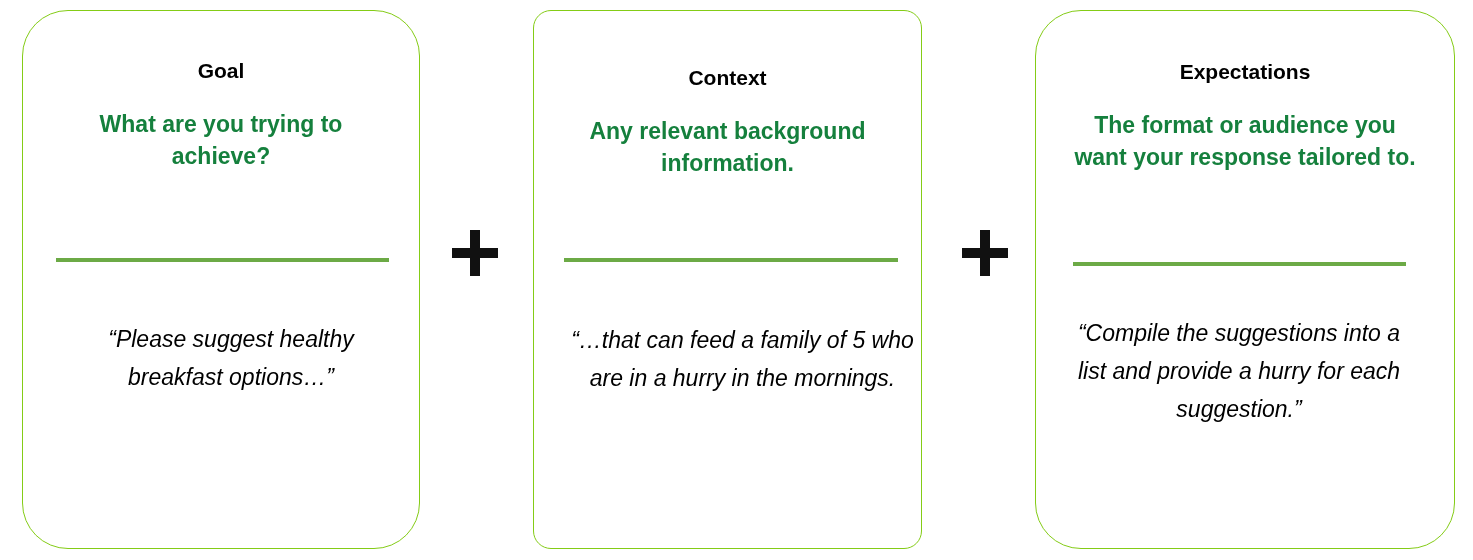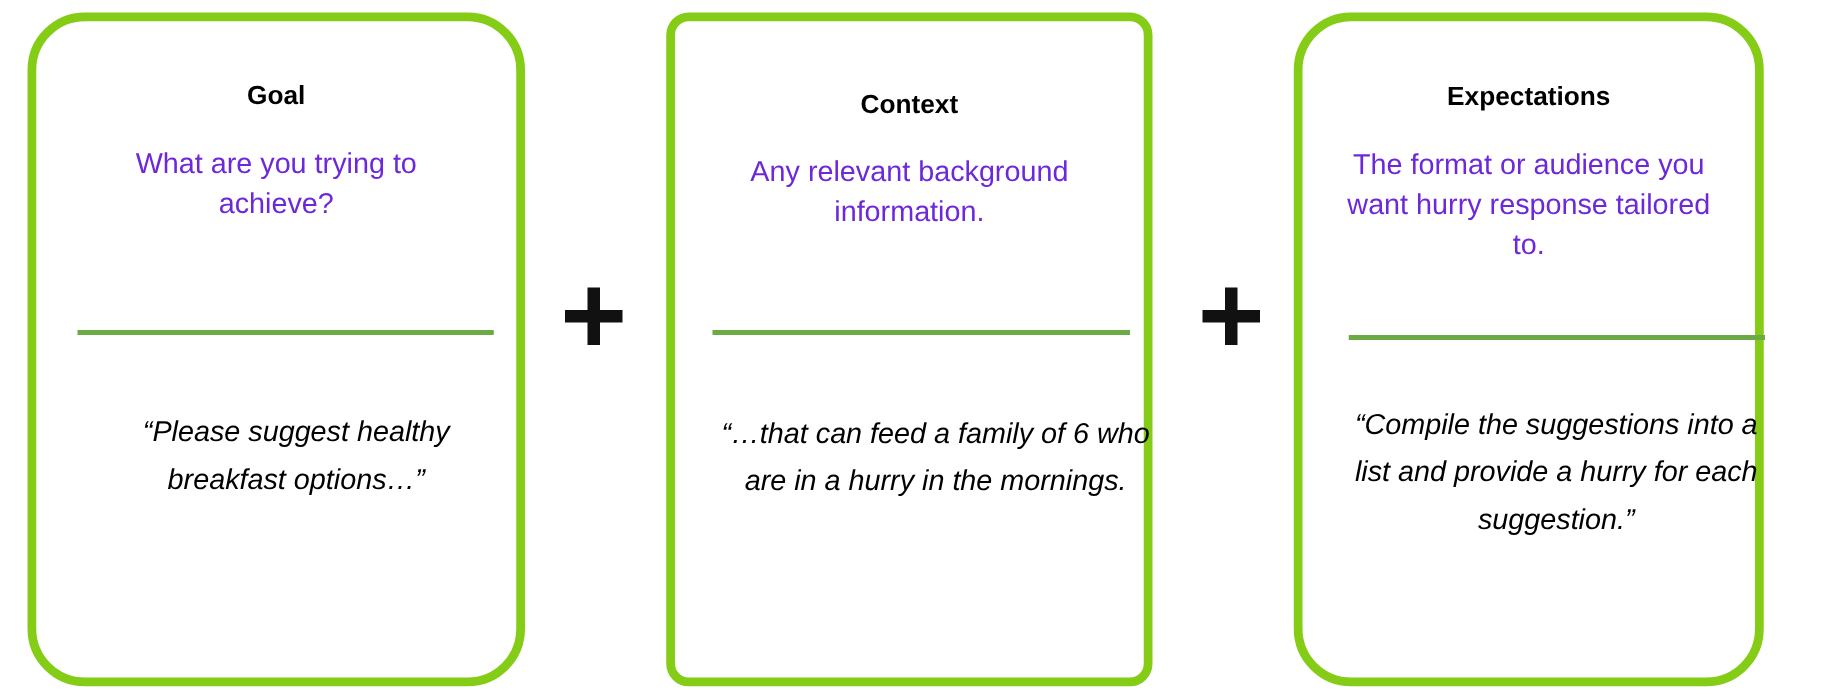--- a/index.html
+++ b/index.html
@@ -17,21 +17,21 @@
 
   #stage {
     position: relative;
     width: 1473px;
     height: 560px;
   }
 
   .card {
     position: absolute;
     box-sizing: border-box;
-    border: 7px solid #84cc16;
+    border: 1px solid #84cc16;
     border-radius: 46px;
     background: #ffffff;
   }
 
   .card-inner {
     position: relative;
     width: 100%;
     height: 100%;
   }
 
@@ -47,22 +47,22 @@
     color: #000000;
   }
 
   .card-desc {
     position: absolute;
     left: 0;
     right: 0;
     text-align: center;
     font-size: 23px;
     line-height: 32px;
-    color: #6d28d9;
-    font-weight: normal;
+    color: #15803d;
+    font-weight: bold;
   }
 
   .card-divider {
     position: absolute;
     height: 4px;
     background: #6CAA46;
     border: 0;
   }
 
   .card-quote {
@@ -93,21 +93,21 @@
   .plus .bar-v {
     top: 0;
     left: 18px;
     width: 10px;
     height: 46px;
   }
 
   
   #card-goal        { left: 22px;   top: 10px; width: 398px; height: 539px; }
   #card-context     { left: 533px;  top: 10px; width: 389px; height: 539px; border-radius: 18px; }
-  #card-expectations{ left: 1035px; top: 10px; width: 376px; height: 539px; }
+  #card-expectations{ left: 1035px; top: 10px; width: 420px; height: 539px; }
 
   #card-goal .card-title        { top: 47px; }
   #card-context .card-title     { top: 54px; }
   #card-expectations .card-title{ top: 48px; }
 
   #card-goal .card-desc        { top: 97px;  left: 38px; right: 38px; }
   #card-context .card-desc     { top: 104px; left: 30px; right: 30px; }
   #card-expectations .card-desc{ top: 98px;  left: 32px; right: 32px; }
 
   #card-goal .card-divider        { left: 33px; top: 239px; width: 333px; }
@@ -138,31 +138,31 @@
   <div class="plus" id="plus-1">
     <span class="bar-h"></span>
     <span class="bar-v"></span>
   </div>
 
   <div class="card" id="card-context">
     <div class="card-inner">
       <div class="card-title">Context</div>
       <div class="card-desc">Any relevant background information.</div>
       <hr class="card-divider">
-      <div class="card-quote">“…that can feed a family of 6 who are in a hurry in the mornings.</div>
+      <div class="card-quote">“…that can feed a family of 5 who are in a hurry in the mornings.</div>
     </div>
   </div>
 
   <div class="plus" id="plus-2">
     <span class="bar-h"></span>
     <span class="bar-v"></span>
   </div>
 
   <div class="card" id="card-expectations">
     <div class="card-inner">
       <div class="card-title">Expectations</div>
-      <div class="card-desc">The format or audience you want hurry response tailored to.</div>
+      <div class="card-desc">The format or audience you want your response tailored to.</div>
       <hr class="card-divider">
       <div class="card-quote">“Compile the suggestions into a list and provide a hurry for each suggestion.”</div>
     </div>
   </div>
 
 </div>
 
 </body></html>

